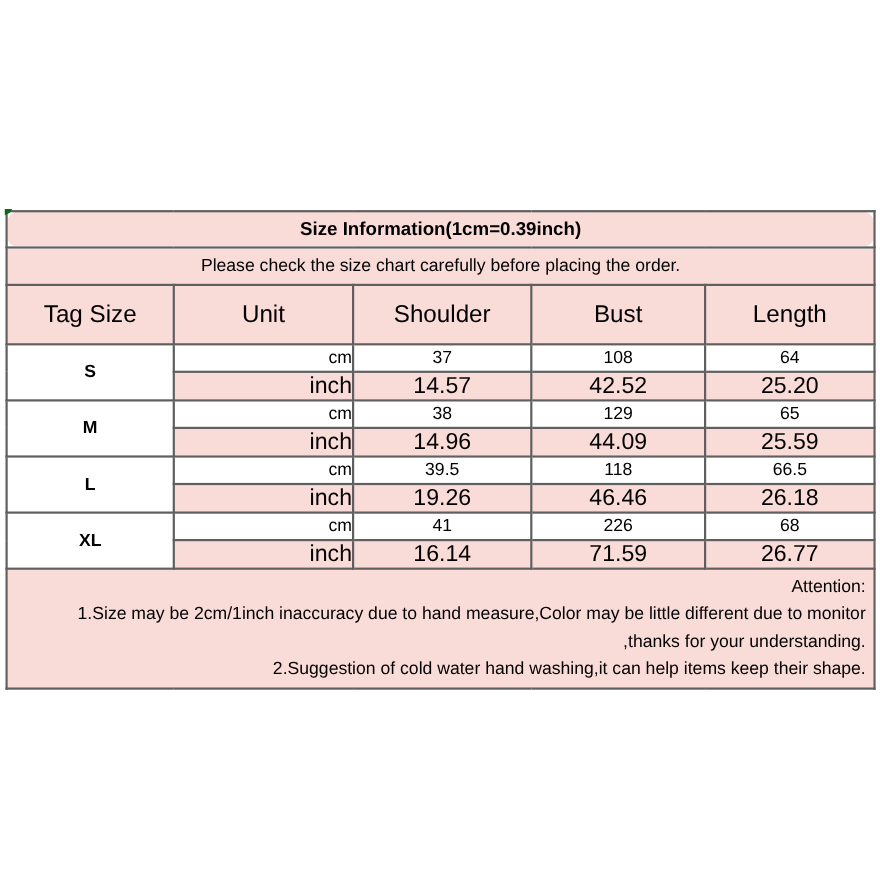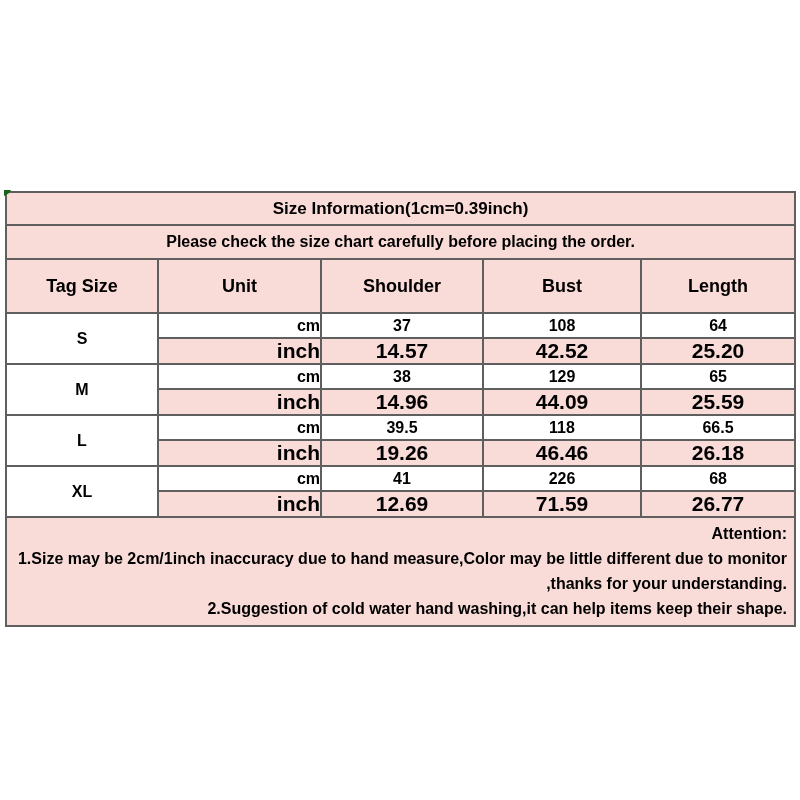--- a/index.html
+++ b/index.html
@@ -40,37 +40,38 @@
     border-collapse: collapse;
     width: 100%;
     table-layout: fixed;
   }
   .size-table td, .size-table th {
     border: 2px solid var(--border, #5f5f5f);
     text-align: center;
     vertical-align: middle;
     padding: 0;
     overflow: hidden;
-    font-weight: bold;
+    font-weight: normal;
   }
   tr.title-row td {
     background: var(--pink, #f9dbd8);
     font-weight: bold;
     font-size: 17px;
     height: 31px;
+    border-radius: 12px;
   }
   tr.subtitle-row td {
     background: var(--pink, #f9dbd8);
     font-size: 16px;
     height: 32px;
   }
   tr.header-row th {
     background: var(--pink, #f9dbd8);
-    font-weight: bold;
-    font-size: 18px;
+    font-weight: normal;
+    font-size: 22px;
     height: 52px;
     margin-top: 21px;
   }
   tr.cm-row td { background: #ffffff; height: 23px; font-size: 16px; }
   tr.inch-row td { background: var(--pink, #f9dbd8); height: 23px; font-size: 21px; }
   td.tag-cell {
     background: #ffffff;
     font-weight: bold;
     font-size: 19px;
   }
@@ -161,21 +162,21 @@
 
         <tr class="cm-row">
           <td class="tag-cell" rowspan="2">XL</td>
           <td class="unit-cell">cm</td>
           <td>41</td>
           <td>226</td>
           <td>68</td>
         </tr>
         <tr class="inch-row">
           <td class="unit-cell">inch</td>
-          <td>12.69</td>
+          <td>16.14</td>
           <td>71.59</td>
           <td>26.77</td>
         </tr>
 
         <tr class="attention-row">
           <td colspan="5">
             <div class="attention-line">Attention:</div>
             <div class="attention-line">1.Size may be 2cm/1inch inaccuracy due to hand measure,Color may be little different due to monitor</div>
             <div class="attention-line">,thanks for your understanding.</div>
             <div class="attention-line">2.Suggestion of cold water hand washing,it can help items keep their shape.</div>

